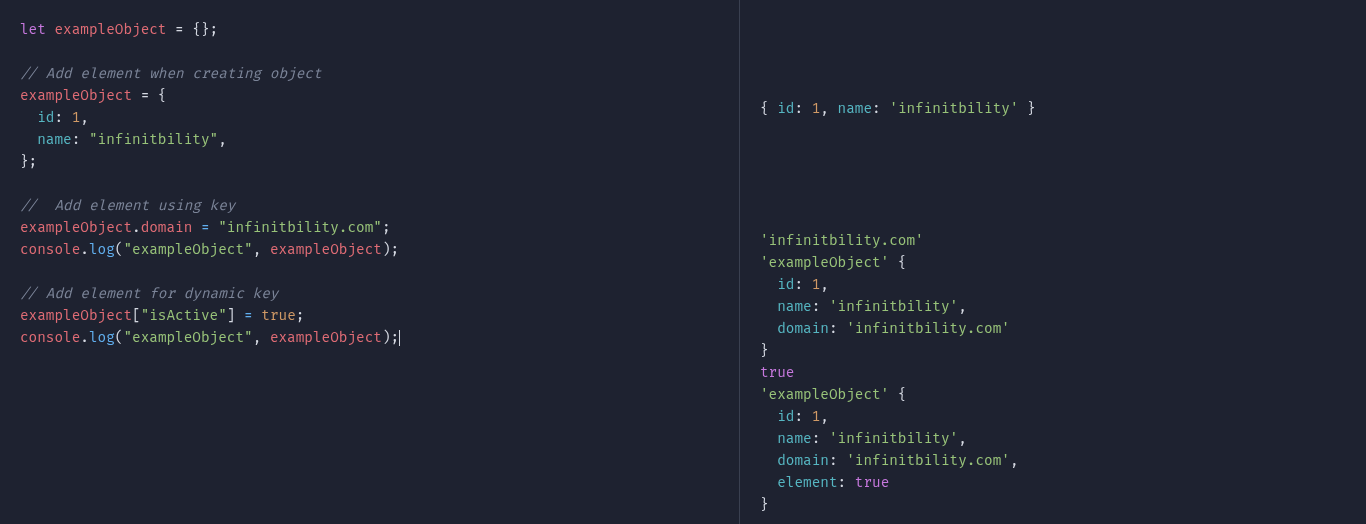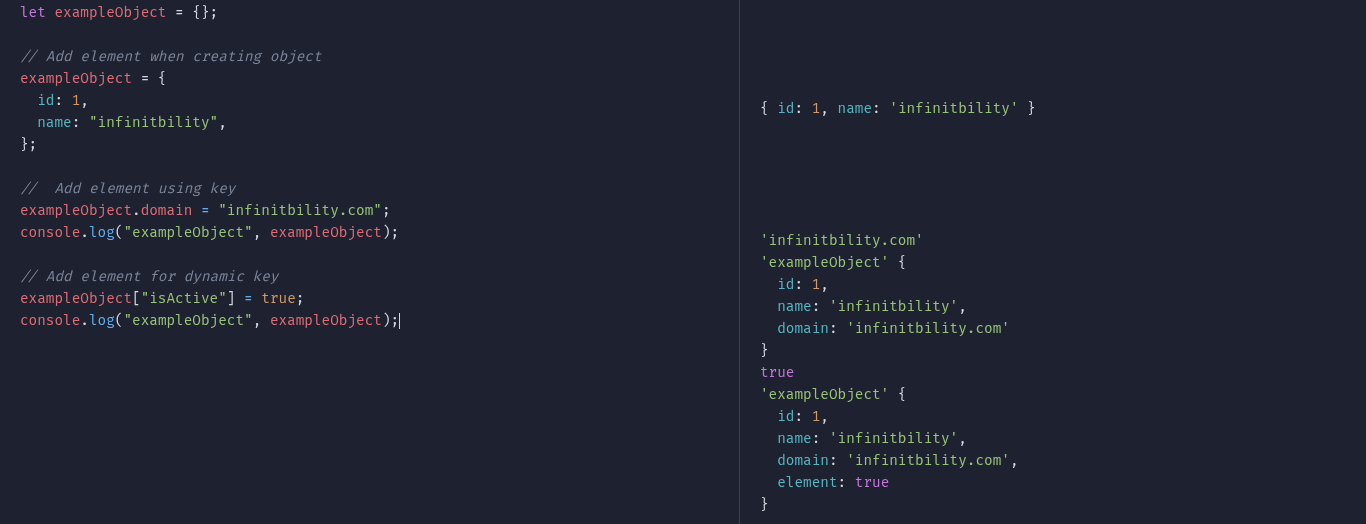--- a/index.html
+++ b/index.html
@@ -13,21 +13,21 @@
     color: #d5d9e2;
     overflow: hidden;
   }
   .pane-container {
     display: flex;
     width: 100%;
     height: 100%;
   }
   .left-pane {
     flex: 0 0 740px;
-    padding: 2px 20px 10px 20px;
+    padding: 19px 20px 10px 20px;
     border-right: 1px solid #3a4050;
     overflow: hidden;
   }
   .right-pane {
     flex: 1;
     padding: 10px 20px 10px 20px;
     overflow: hidden;
   }
   pre { white-space: pre; font-family: inherit; }
   .kw      { color: #c678dd; }

